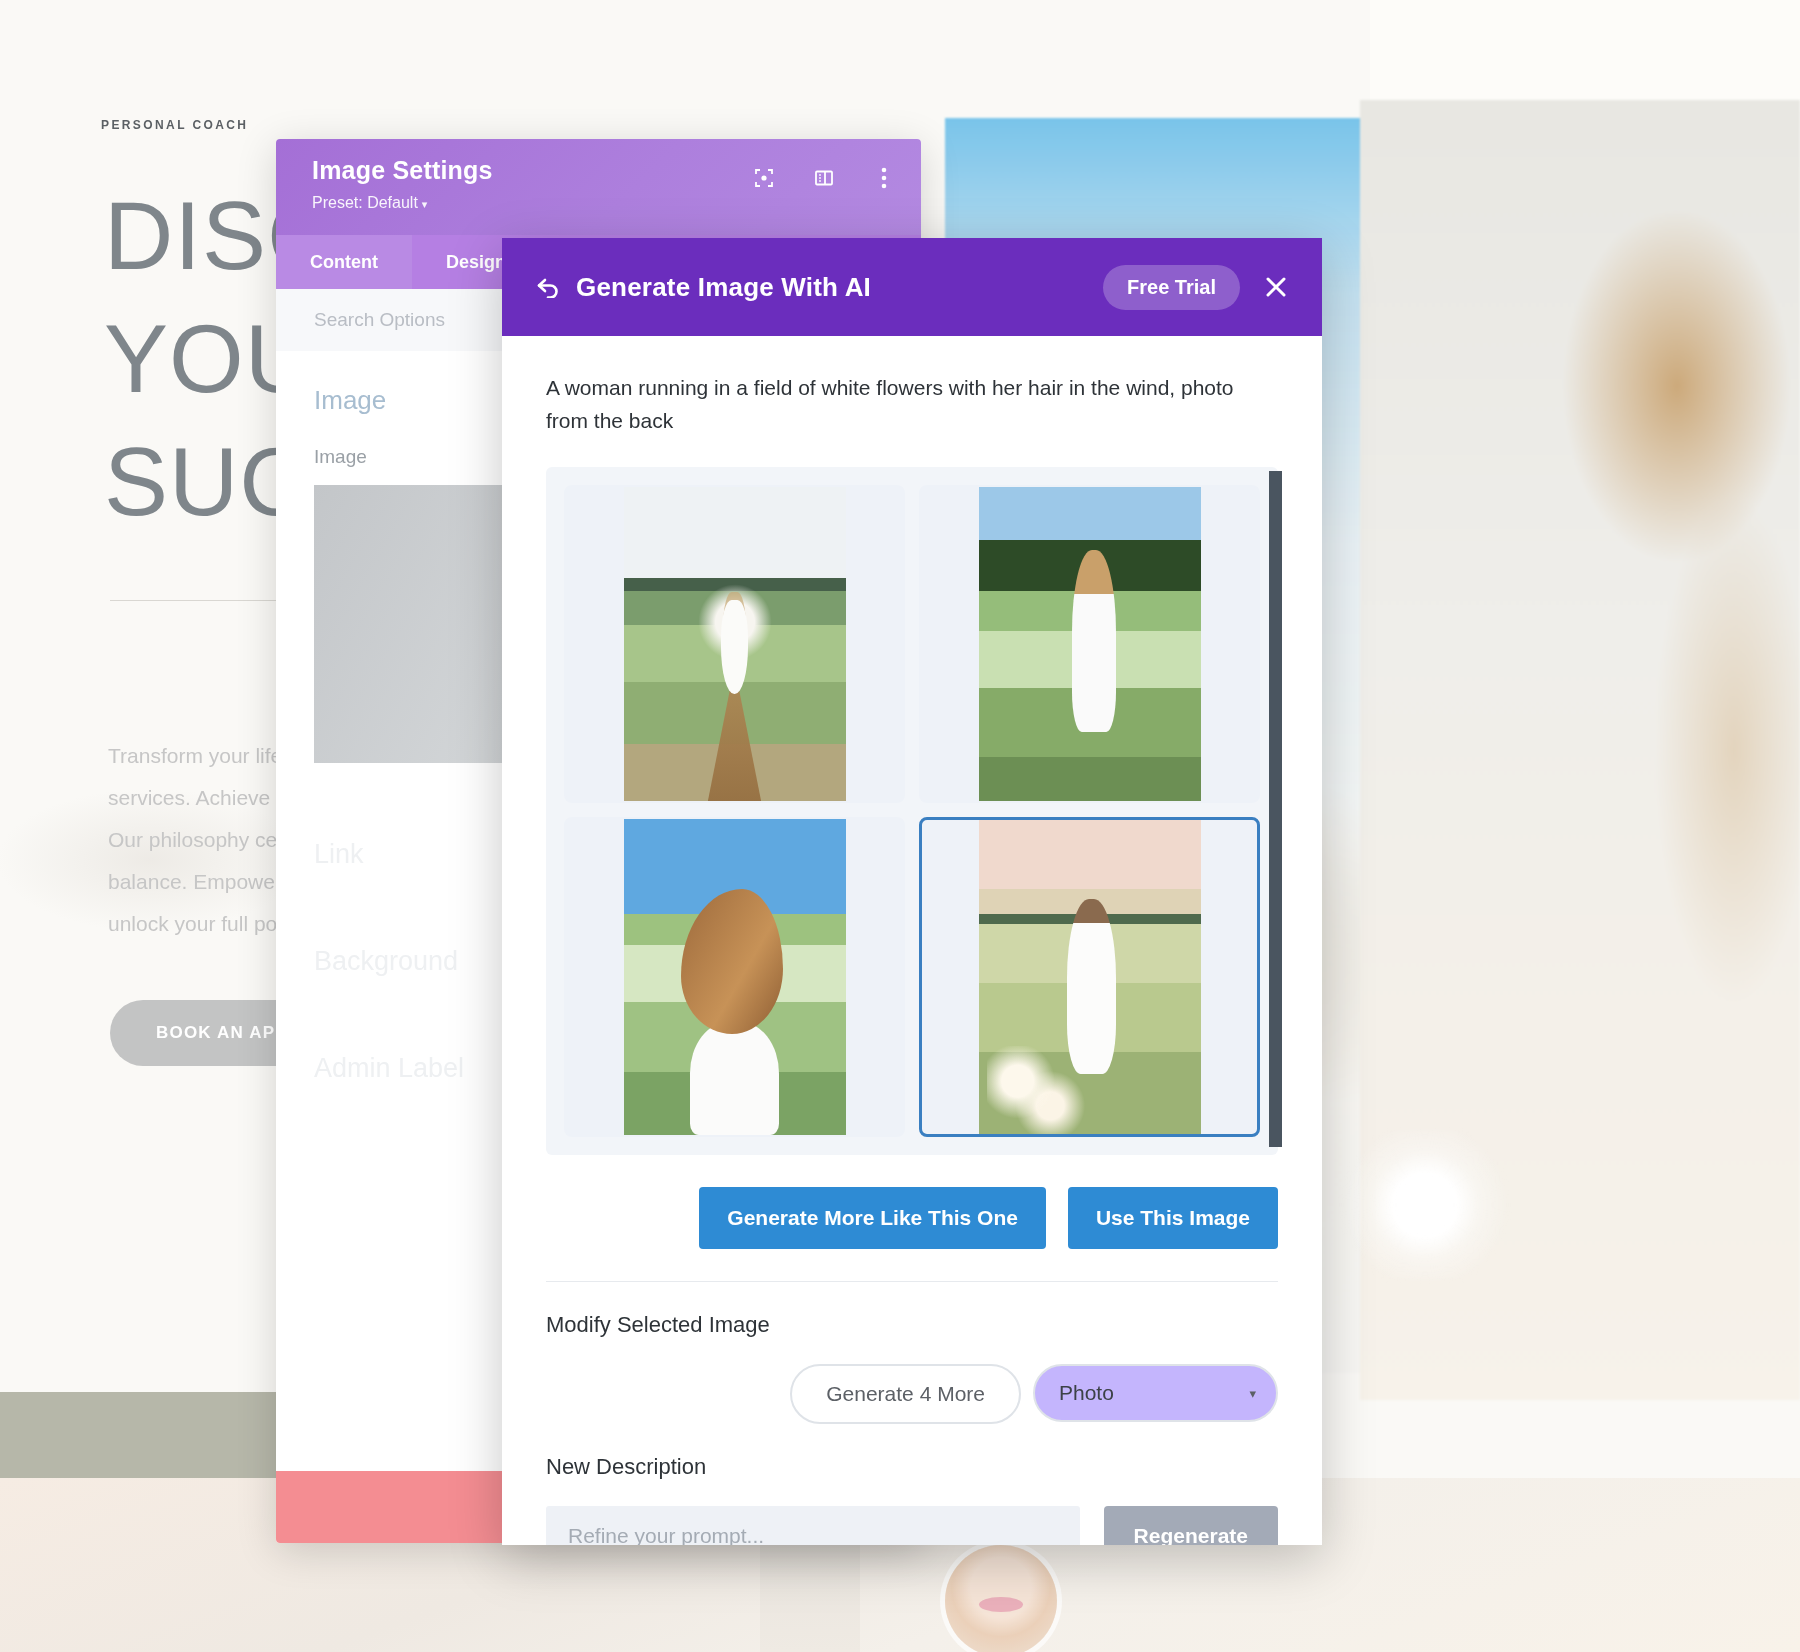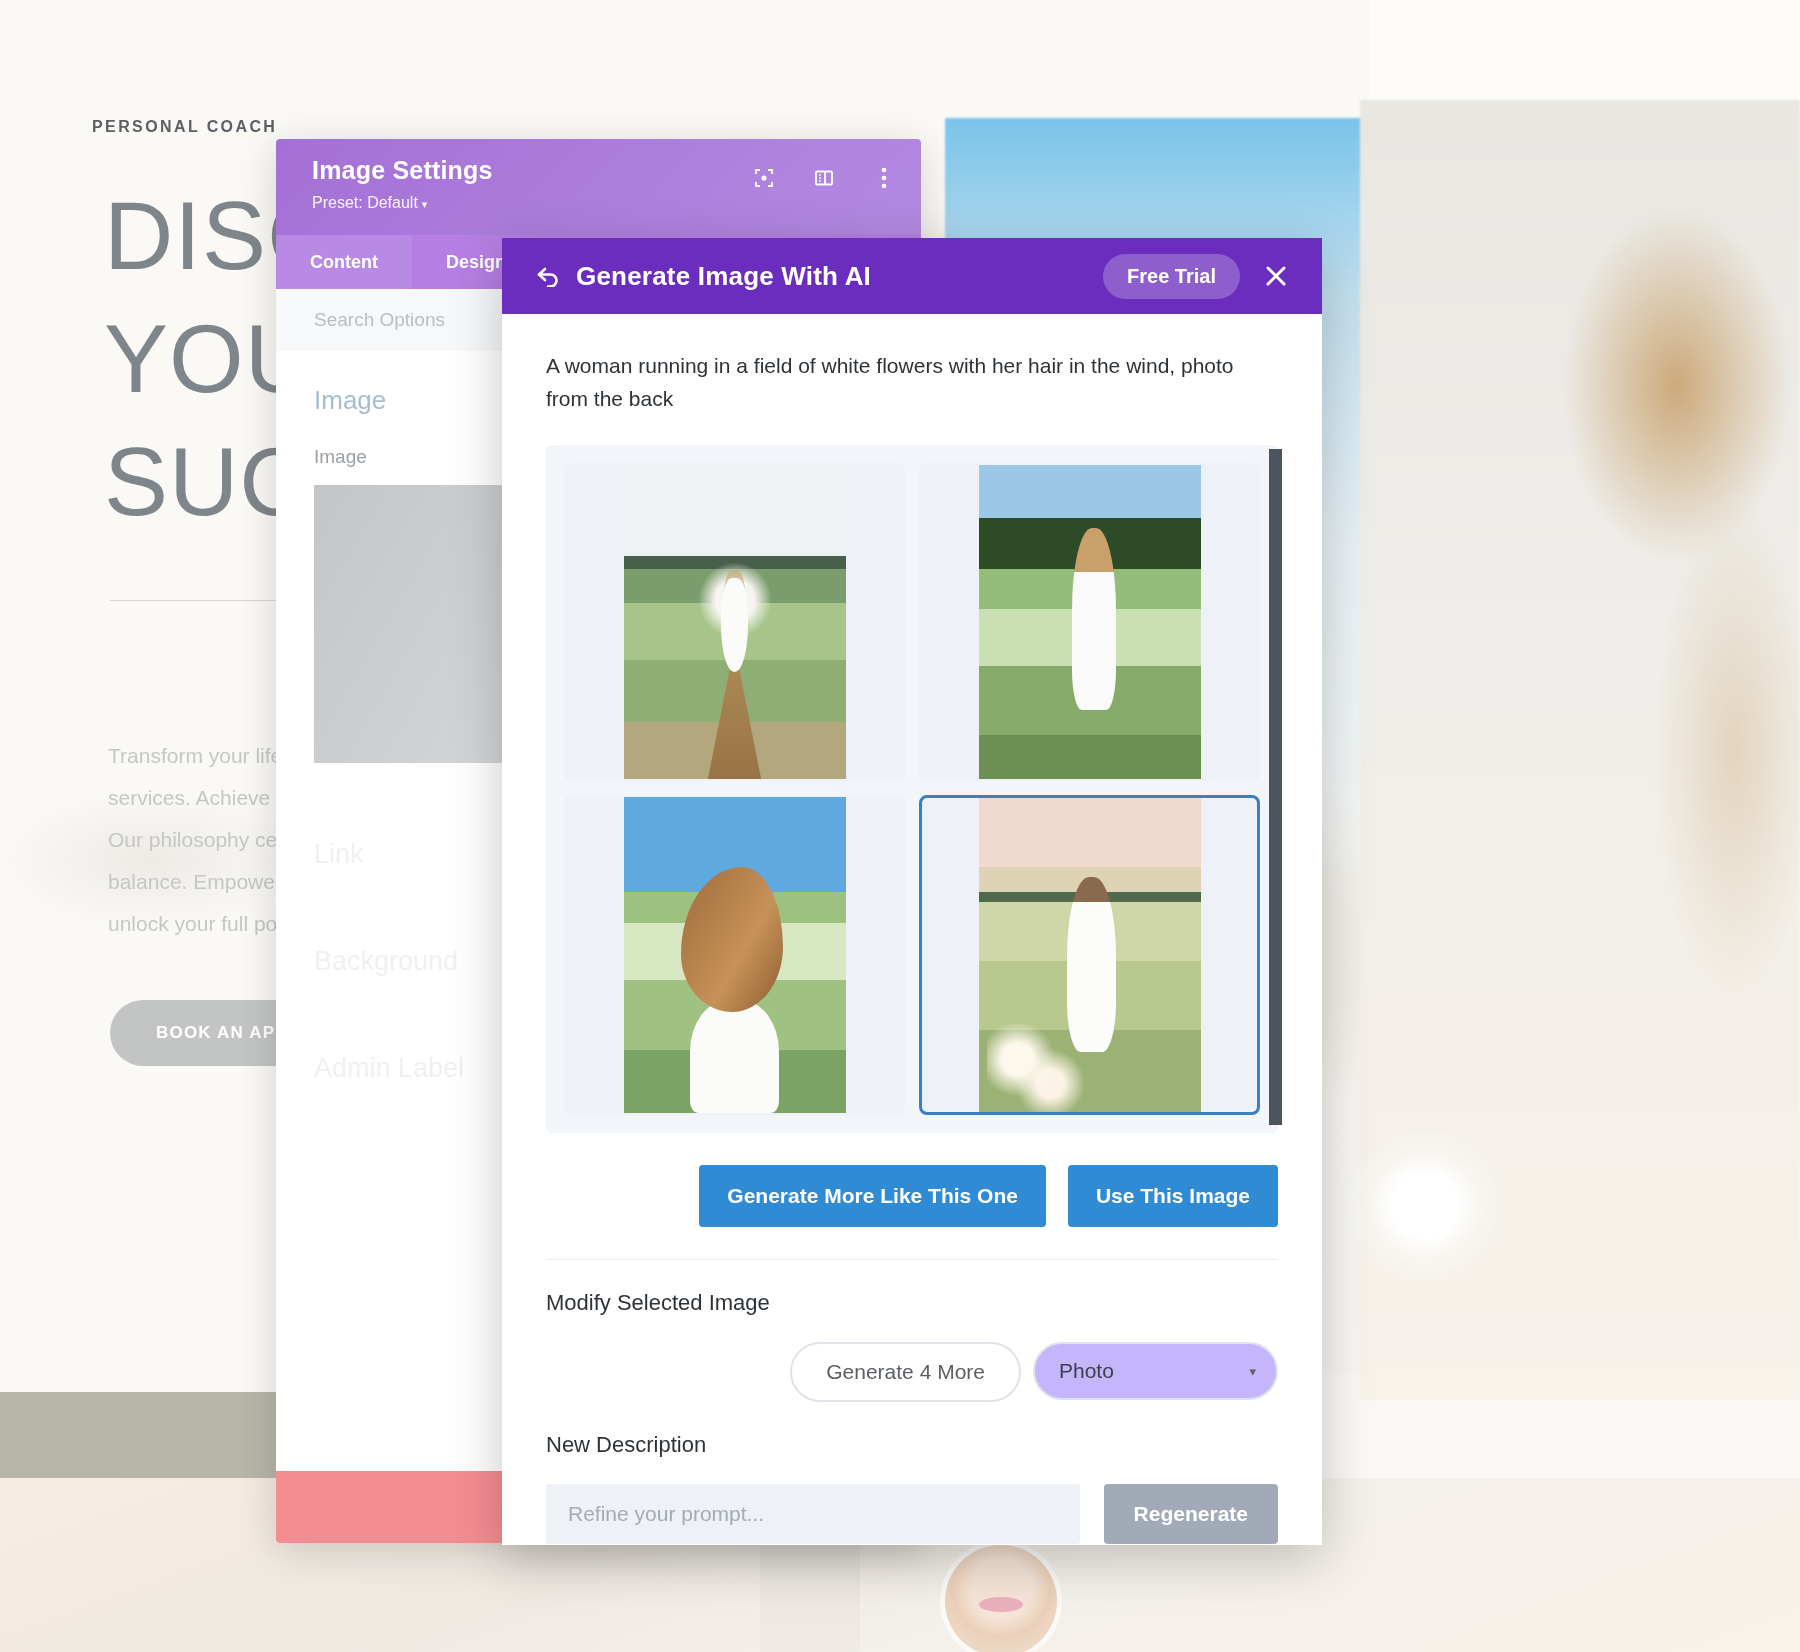--- a/index.html
+++ b/index.html
@@ -63,22 +63,22 @@
     position:absolute; left:1330px; top:1130px; width:190px; height:150px;
     background: radial-gradient(circle at 50% 50%, #ffffff 0 26%, rgba(255,255,255,.35) 45%, rgba(255,255,255,0) 70%);
     filter: blur(2px);
   }
   .bg-blurcircle{
     position:absolute; left:0; top:790px; width:300px; height:140px;
     background: radial-gradient(ellipse at 50% 50%, rgba(236,233,228,.9) 0%, rgba(255,255,255,0) 72%);
   }
 
   .bg-eyebrow {
-    position: absolute; left: 92px; top: 118px;
-    font-size: 16px; font-weight: 700; letter-spacing: 2.4px;
+    position: absolute; left: 101px; top: 118px;
+    font-size: 12px; font-weight: 700; letter-spacing: 2.4px;
     color: #5b6064;
   }
   .bg-headline {
     position: absolute; left: 104px; top: 175px;
     font-size: 96px; line-height: 1.28; font-weight: 400;
     color: #7f868b; letter-spacing: 1px;
     font-family: "Liberation Sans", sans-serif;
     white-space: pre-line;
   }
   .bg-rule {
@@ -165,21 +165,21 @@
   }
 
   
   .ai-modal {
     position: absolute; left: 502px; top: 238px; width: 820px; height: 1307px;
     background: #ffffff;
     box-shadow: 0 14px 50px rgba(0,0,0,.22);
     display: flex; flex-direction: column;
   }
   .ai-head {
-    height: 76px; background: #6b2dbd;
+    height: 98px; background: #6b2dbd;
     display: flex; align-items: center; padding: 0 26px 0 30px;
     color: #ffffff; flex: none; justify-content: flex-end;
   }
   .ai-back { width: 34px; height: 34px; display:flex; align-items:center; justify-content:center; cursor:pointer; }
   .ai-title { font-size: 26px; font-weight: 700; margin-left: 10px; letter-spacing: .2px; }
   .ai-head-right { margin-left: auto; display: flex; align-items: center; gap: 16px; }
   .free-trial {
     background: rgba(255,255,255,.24);
     padding: 11px 24px; border-radius: 26px;
     font-size: 20px; font-weight: 700; color: #ffffff;

